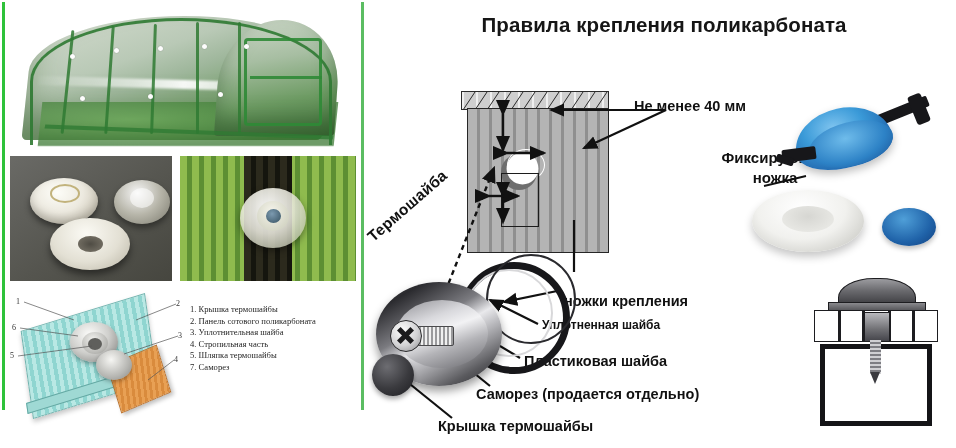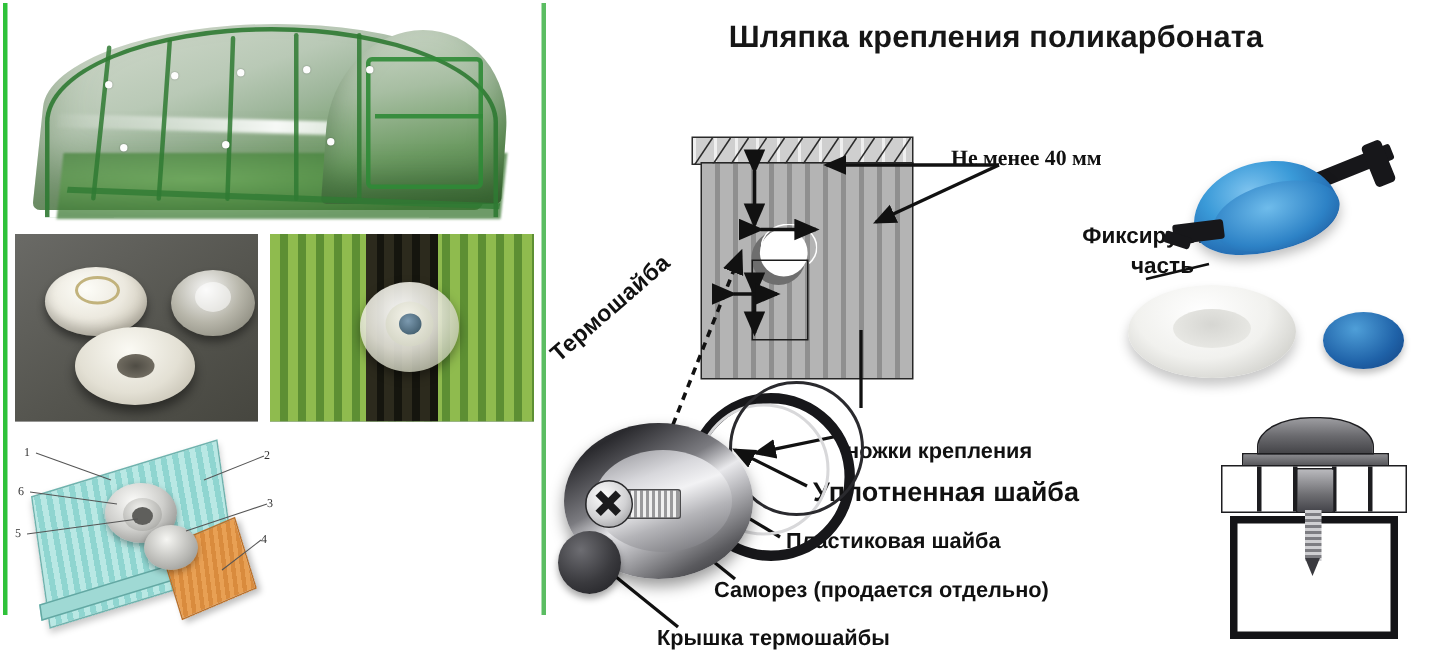--- a/index.html
+++ b/index.html
@@ -127,25 +127,25 @@
     border:1.6px solid #262626;box-sizing:border-box;}
   .sheet-hole-outer{position:absolute;left:40px;top:63px;width:36px;height:36px;border-radius:50%;
     background:#6e6e6e;}
   .sheet-hole-inner{position:absolute;left:47px;top:63px;width:29px;height:29px;border-radius:50%;
     background:#ffffff;box-shadow:0 0 0 1.4px #ffffff;}
   .sheet-hole-arc{position:absolute;left:46px;top:58px;width:36px;height:30px;border:1.6px solid #fff;border-radius:50%;border-bottom-color:transparent;}
   .sheet-rect{position:absolute;left:40px;top:82px;width:36px;height:52px;border:1.5px solid #1c1c1c;background:transparent;}
 
   
   .ann{position:absolute;font-weight:bold;color:#111;}
-  .ann-40{left:268px;top:98px;font-size:14.5px;font-family:Liberation Serif, serif;}
+  .ann-40{left:268px;top:98px;font-size:14.5px;}
   .ann-fix{left:334px;top:148px;font-size:15px;font-weight:bold;line-height:20px;text-align:center;width:150px;}
   .ann-23{left:198px;top:274px;font-size:13.5px;line-height:18px;font-weight:bold;}
   .ann-23 .b2{font-size:14.5px;}
-  .ann-seal{left:176px;top:318px;font-size:18px;text-align:center;}
+  .ann-seal{left:176px;top:318px;font-size:12px;text-align:center;}
   .ann-plast{left:158px;top:353px;font-size:14.5px;}
   .ann-screw{left:110px;top:386px;font-size:14.5px;}
   .ann-cap{left:72px;top:418px;font-size:14.5px;}
   .ann-term{
     left:-2px;top:232px;width:110px;font-size:15.5px;font-weight:bold;
     transform:rotate(-41deg);transform-origin:left top;letter-spacing:.3px;
   }
 
   
   .bigwash{position:absolute;left:0px;top:268px;width:170px;height:135px;}
@@ -288,26 +288,36 @@
       </svg>
 
       <div class="td-num" style="left:8px;top:9px;">1</div>
       <div class="td-num" style="left:4px;top:35px;">6</div>
       <div class="td-num" style="left:2px;top:63px;">5</div>
       <div class="td-num" style="left:168px;top:11px;">2</div>
       <div class="td-num" style="left:170px;top:43px;">3</div>
       <div class="td-num" style="left:166px;top:67px;">4</div>
     </div>
 
+    <div class="legend">
+      <ol>
+        <li>1. Крышка термошайбы</li>
+        <li>2. Панель сотового поликарбоната</li>
+        <li>3. Уплотнительная шайба</li>
+        <li>4. Стропильная часть</li>
+        <li>5. Шляпка термошайбы</li>
+        <li>7. Саморез</li>
+      </ol>
+    </div>
   </div>
 
   <div class="right-panel">
 
     <div class="title">
-      <span>Шляпка  крепления  поликарбоната</span>
+      <span>Правила  крепления  поликарбоната</span>
     </div>
 
     <div class="sheet">
       <div class="sheet-top"></div>
       <div class="sheet-top-hatch">
         <svg width="148" height="19">
           <g stroke="#2a2a2a" stroke-width="1">
             <line x1="2" y1="19" x2="14" y2="1"></line>
               <line x1="14" y1="19" x2="26" y2="1"></line>
             <line x1="26" y1="19" x2="38" y2="1"></line>
@@ -364,21 +374,21 @@
 
       <path d="M76,300 L128,168" stroke="#111" stroke-width="2.4" stroke-dasharray="5,4" fill="none" marker-end="url(#ar)"></path>
 
       <path d="M398,186 L440,176" stroke="#111" stroke-width="1.8" fill="none"></path>
     </svg>
 
     <div class="ann ann-40">Не менее 40 мм</div>
 
     <div class="ann ann-fix">
       <span>Фиксирующая</span><br>
-      <span>часть</span>
+      <span>ножка</span>
     </div>
 
     <div class="ann ann-23">
       <br>
       <span class="b2">ножки крепления</span>
     </div>
 
     <div class="ann ann-seal">Уплотненная шайба</div>
     <div class="ann ann-plast">Пластиковая шайба</div>
     <div class="ann ann-cap">Крышка термошайбы</div>

